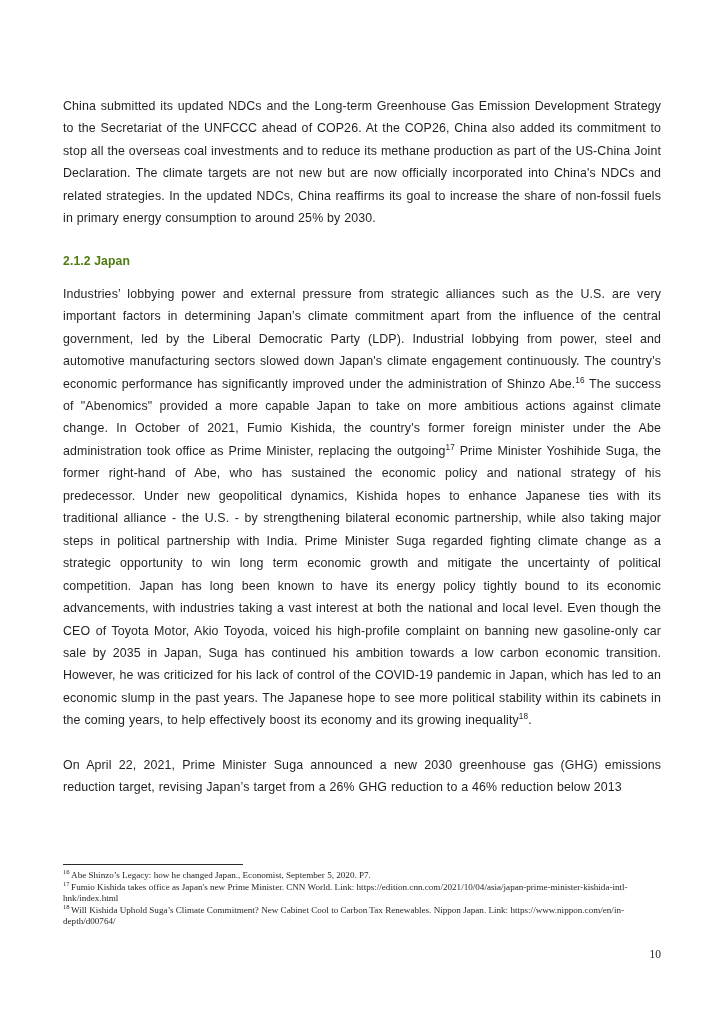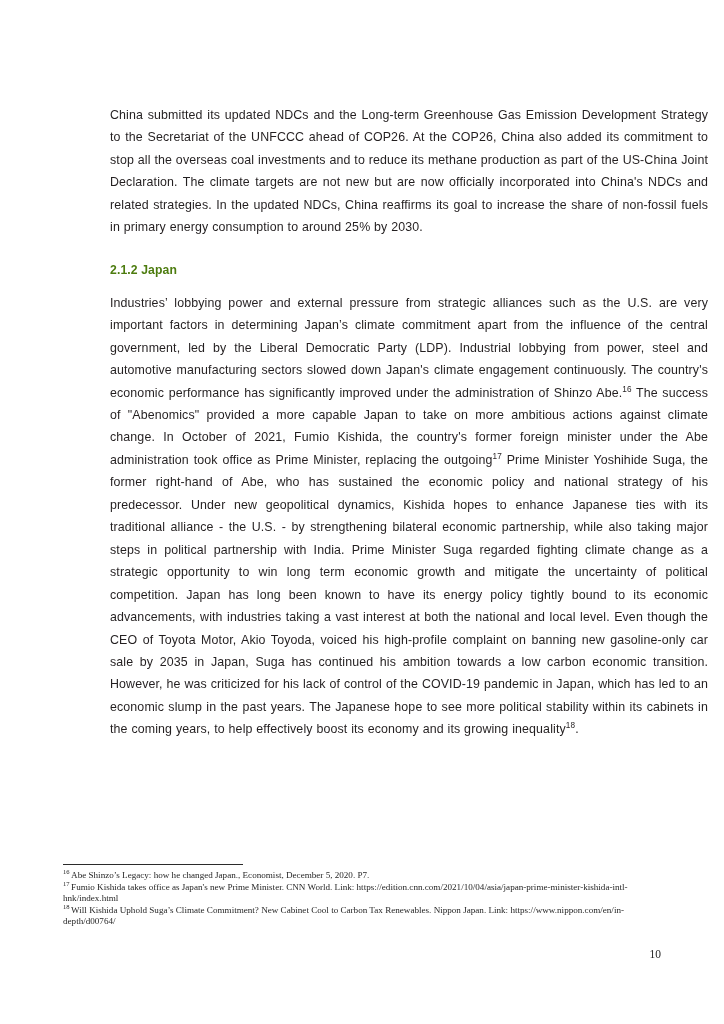--- a/index.html
+++ b/index.html
@@ -14,23 +14,22 @@
     position: relative;
     width: 724px;
     height: 1024px;
     background: #ffffff;
     overflow: hidden;
     box-sizing: border-box;
   }
   .content {
     position: absolute;
     left: 63px;
-    top: 104px;
+    top: 95px;
     width: 598px;
-    margin-left: 47px;
   }
   p.body-par {
     margin: 0 0 0 0;
     font-family: "Liberation Sans", sans-serif;
     font-size: 12.4px;
     line-height: 22.45px;
     color: #231f20;
     text-align: justify;
     text-justify: inter-word;
     letter-spacing: 0.01em;
@@ -103,27 +102,30 @@
     <div class="gap-par"></div>
 
     <h3 class="section-heading">2.1.2 Japan</h3>
 
     <div class="gap-small"></div>
 
     <p class="body-par"><span>Industries’ lobbying power and external pressure from strategic alliances such as the U.S. are very important factors in determining Japan’s climate commitment apart from the influence of the central government, led by the Liberal Democratic Party (LDP). Industrial lobbying from power, steel and automotive manufacturing sectors slowed down Japan's climate engagement continuously. The country's economic performance has significantly improved under the administration of Shinzo Abe.</span><sup class="fn">16</sup><span> The success of "Abenomics" provided a more capable Japan to take on more ambitious actions against climate change. In October of 2021, Fumio Kishida, the country's former foreign minister under the Abe administration took office as Prime Minister, replacing the outgoing</span><sup class="fn">17</sup><span> Prime Minister Yoshihide Suga, the former right-hand of Abe, who has sustained the economic policy and national strategy of his predecessor. Under new geopolitical dynamics, Kishida hopes to enhance Japanese ties with its traditional alliance - the U.S. - by strengthening bilateral economic partnership, while also taking major steps in political partnership with India. Prime Minister Suga regarded fighting climate change as a strategic opportunity to win long term economic growth and mitigate the uncertainty of political competition. Japan has long been known to have its energy policy tightly bound to its economic advancements, with industries taking a vast interest at both the national and local level. Even though the CEO of Toyota Motor, Akio Toyoda, voiced his high-profile complaint on banning new gasoline-only car sale by 2035 in Japan, Suga has continued his ambition towards a low carbon economic transition. However, he was criticized for his lack of control of the COVID-19 pandemic in Japan, which has led to an economic slump in the past years. The Japanese hope to see more political stability within its cabinets in the coming years, to help effectively boost its economy and its growing inequality</span><sup class="fn">18</sup><span>.</span></p>
 
     <div class="gap-par"></div>
 
+    <p class="body-par">
+      <span>On April 22, 2021, Prime Minister Suga announced a new 2030 greenhouse gas (GHG) emissions reduction target, revising Japan’s target from a 26% GHG reduction to a 46% reduction below 2013</span>
+    </p>
 
   </div>
 
   <div class="footnotes">
     <div class="fn-rule"></div>
 
-    <p class="fn-item"><sup>16</sup><span>Abe Shinzo’s Legacy: how he changed Japan., Economist, December 5, 2020. P7.</span></p>
+    <p class="fn-item"><sup>16</sup><span>Abe Shinzo’s Legacy: how he changed Japan., Economist, September 5, 2020. P7.</span></p>
 
     <p class="fn-item"><sup>17</sup><span>Fumio Kishida takes office as Japan's new Prime Minister. CNN World. Link: https://edition.cnn.com/2021/10/04/asia/japan-prime-minister-kishida-intl-hnk/index.html</span></p>
 
     <p class="fn-item"><sup>18</sup><span>Will Kishida Uphold Suga’s Climate Commitment? New Cabinet Cool to Carbon Tax Renewables. Nippon Japan. Link: https://www.nippon.com/en/in-depth/d00764/</span></p>
   </div>
 
   <div class="page-number">10</div>
 
 </div>
 

